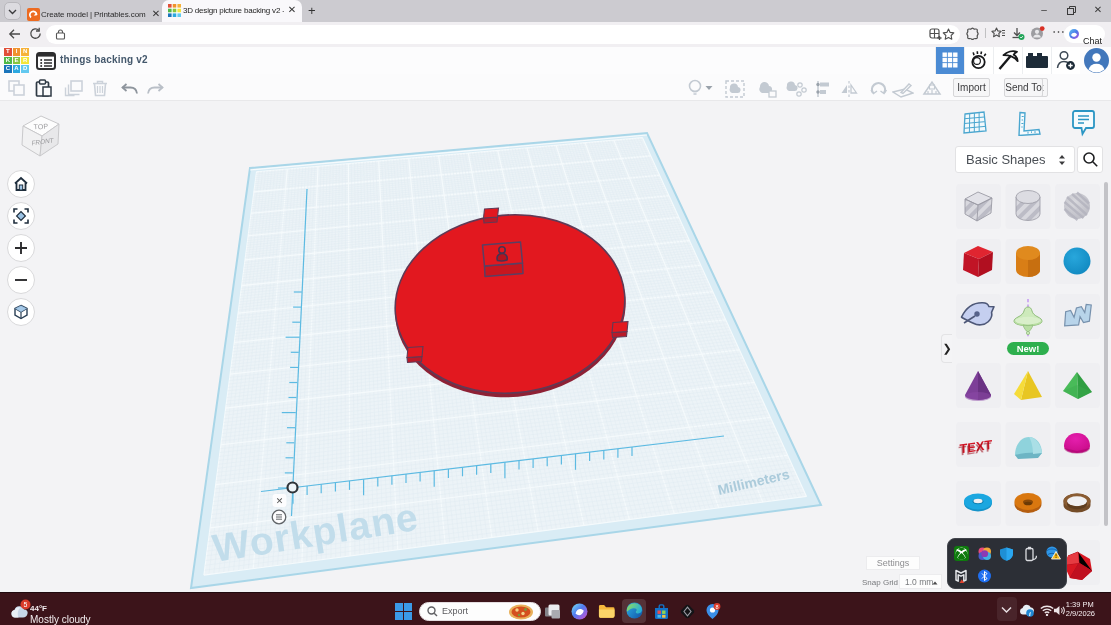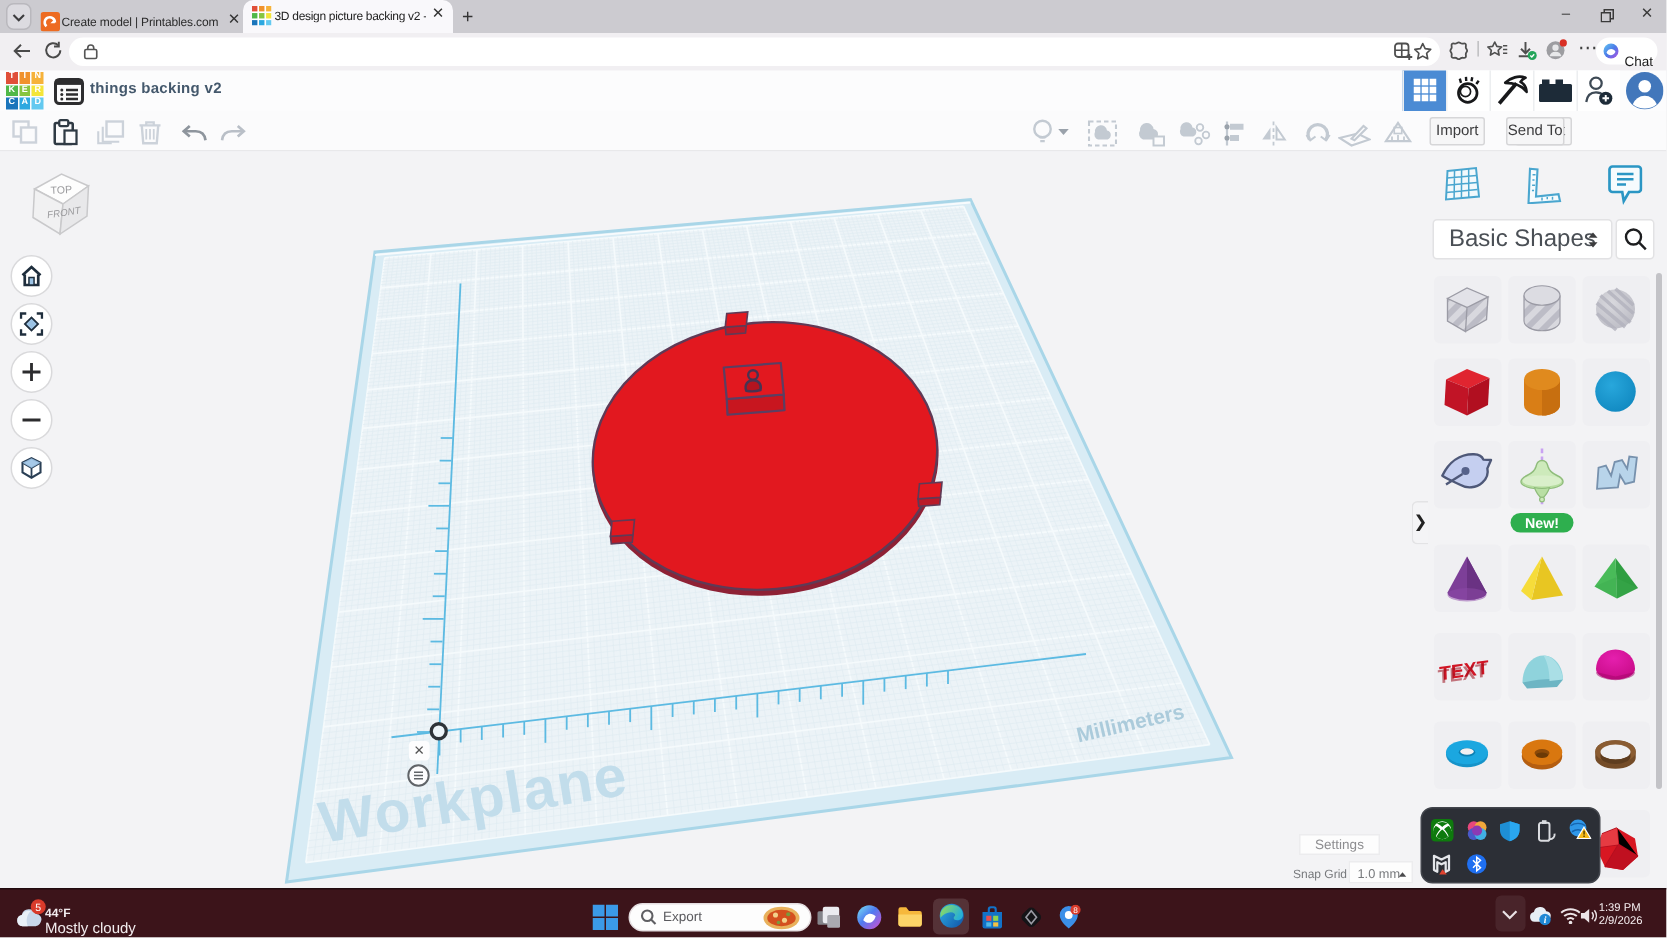--- a/index.html
+++ b/index.html
@@ -25,21 +25,21 @@
 #tclogo{position:absolute;left:4px;top:48px;width:25px;height:25px;display:grid;grid-template-columns:1fr 1fr 1fr;grid-template-rows:1fr 1fr 1fr;gap:1px}
 #tclogo div{color:#fff;font-size:6px;font-weight:bold;text-align:center;line-height:7px}
 #tctitle{position:absolute;left:60px;top:54px;font-size:10px;font-weight:bold;color:#44586c;letter-spacing:0.2px}
 .hic{position:absolute;top:47px;width:29px;height:27px;background:#fff;border-left:1px solid #eceef0;text-align:center}
 
 #tctool{position:absolute;left:0;top:74px;width:1111px;height:27px;background:#fbfbfc;border-bottom:1px solid #e8e8ea}
 .tbtn{position:absolute;top:78px;height:19px;background:#f6f6f7;border:1px solid #d6d6d8;border-radius:2px;font-size:10px;color:#3c3c3e;text-align:center;line-height:17px}
 
 #viewport{position:absolute;left:0;top:101px;width:948px;height:491px;background:#f3f3f5}
 #panel{position:absolute;left:948px;top:101px;width:163px;height:491px;background:#f3f3f5}
-#basicsel{position:absolute;left:955px;top:146px;width:120px;height:27px;background:#fff;border:1px solid #e2e2e4;border-radius:3px;font-size:16px;color:#4a4f55;line-height:25px;padding-left:10px}
+#basicsel{position:absolute;left:955px;top:146px;width:120px;height:27px;background:#fff;border:1px solid #e2e2e4;border-radius:3px;font-size:13px;color:#4a4f55;line-height:25px;padding-left:10px}
 #searchbox{position:absolute;left:1077px;top:146px;width:26px;height:27px;background:#fff;border:1px solid #e2e2e4;border-radius:3px}
 #collapse{position:absolute;left:941px;top:334px;width:11px;height:29px;background:#f4f4f6;border:1px solid #e3e3e5;border-right:none;border-radius:4px 0 0 4px;color:#222;font-size:11px;line-height:27px;text-align:center}
 #scrollbar{position:absolute;left:1104px;top:182px;width:4px;height:344px;background:#c3c3c7;border-radius:2px}
 
 #settings{position:absolute;left:866px;top:556px;width:54px;height:14px;background:#fdfdfd;border:1px solid #ececee;font-size:9px;color:#8d8d90;text-align:center;line-height:13px}
 #snaplbl{position:absolute;left:862px;top:578px;font-size:8px;color:#77797c}
 #snapbox{position:absolute;left:899px;top:574px;width:43px;height:15px;background:#fdfdfd;border:1px solid #ececee;font-size:8.5px;color:#77797c;line-height:14px;padding-left:5px}
 
 #traypopup{position:absolute;left:947px;top:538px;width:120px;height:51px;background:#2c2f36;border:1px solid #42454c;border-radius:8px}
 

